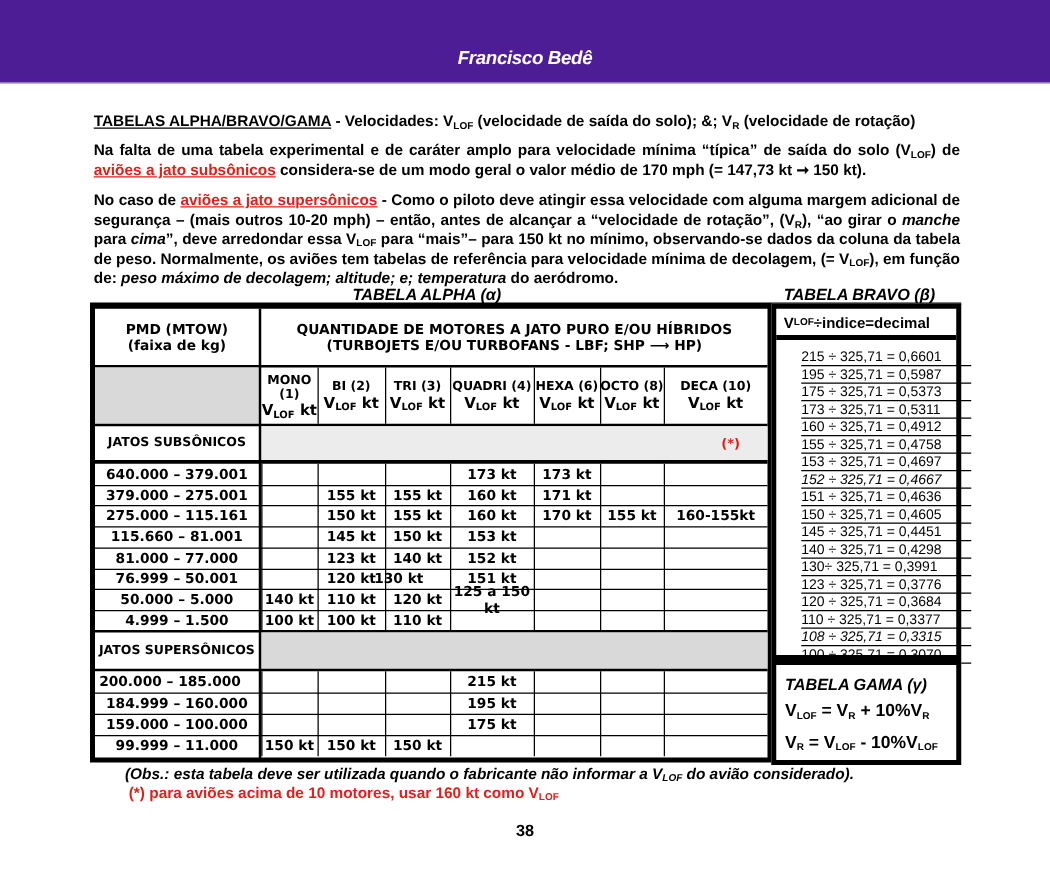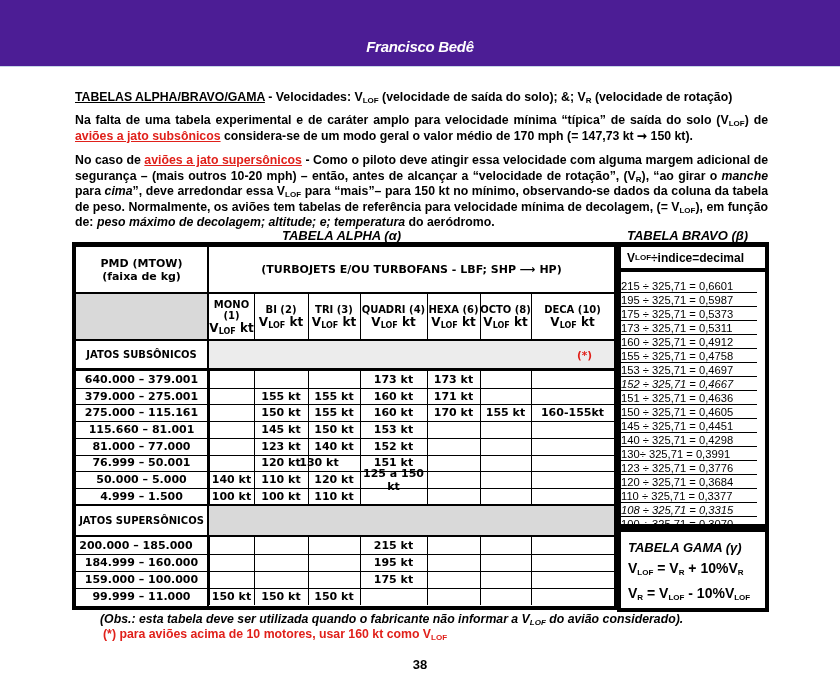--- a/index.html
+++ b/index.html
@@ -28,21 +28,21 @@
   .cell { position: absolute; display: flex; align-items: center; justify-content: center; text-align: center; }
   .vline { position: absolute; background: #000; width: 1px; }
   .hline { position: absolute; background: #000; height: 1px; }
   .gray { background: #d9d9d9; }
   .lightgray { background: #ececec; }
   .red { color: #e0201a; }
 
   
   .bravo { position: absolute; left: 617px; top: 243px; width: 152px; height: 285px; border: 4px solid #000; background: #fff; }
   .bravo-head { position: absolute; left: 0; top: 0; width: 144px; height: 25px; border-bottom: 4px solid #000; font-size: 12px; font-weight: bold; padding-left: 6px; display: flex; align-items: center; }
-  .bravo-row { position: absolute; left: 0; width: 136px; height: 14.5px; font-size: 11.2px; border-bottom: 1px solid #000; line-height: 16px; }
+  .bravo-row { position: absolute; left: 20px; width: 136px; height: 14.5px; font-size: 11.2px; border-bottom: 1px solid #000; line-height: 16px; }
 
   
   .gama { position: absolute; left: 617px; top: 528px; width: 152px; height: 84px; border: 4px solid #000; background: #fff; padding-left: 7px; }
   .gama-title { position: absolute; left: 7px; top: 8px; font-style: italic; font-weight: bold; font-size: 13px; }
   .gama-eq { position: absolute; left: 7px; font-weight: bold; font-size: 14px; }
   .gama-eq1 { top: 28px; }
   .gama-eq2 { top: 53px; }
 
   .obs { position: absolute; left: 100px; top: 612px; font-style: italic; font-weight: bold; font-size: 12.3px; }
   .note { position: absolute; left: 103px; top: 627px; font-weight: bold; font-size: 12.3px; color: #e0201a; }
@@ -69,20 +69,21 @@
 
 <div class="table-caption cap-alpha">TABELA ALPHA (α)</div>
 <div class="table-caption cap-bravo">TABELA  BRAVO (β)</div>
 
 <div class="alpha" id="alpha">
   <div class="cell" style="left:0;top:0;width:131px;height:45px;flex-direction:column;font-size:11px;">
     <div>PMD (MTOW)</div>
     <div>(faixa de kg)</div>
   </div>
   <div class="cell" style="left:133px;top:0;width:405px;height:45px;flex-direction:column;font-size:11px;">
+    <div>QUANTIDADE DE MOTORES A JATO PURO E/OU HÍBRIDOS</div>
     <div><span>(TURBOJETS E/OU TURBOFANS - LBF;  SHP </span><span>⟶</span><span> HP)</span></div>
   </div>
   <div class="hline" style="left:0;top:45px;width:538px;height:2px;"></div>
   <div class="cell gray" style="left:0;top:47px;width:131px;height:45px;"></div>
   <div id="colheads">
       <div class="cell" style="left: 133px; top: 47px; width: 45px; height: 45px; flex-direction: column; font-size: 10.5px;">
         <div style="font-size: 10px;">MONO (1)</div>
         <div style="font-size: 12px;"><span>V</span><sub>LOF</sub><span> kt</span></div>
       </div>
       <div class="cell" style="left: 178px; top: 47px; width: 54px; height: 45px; flex-direction: column; font-size: 10.5px;">

